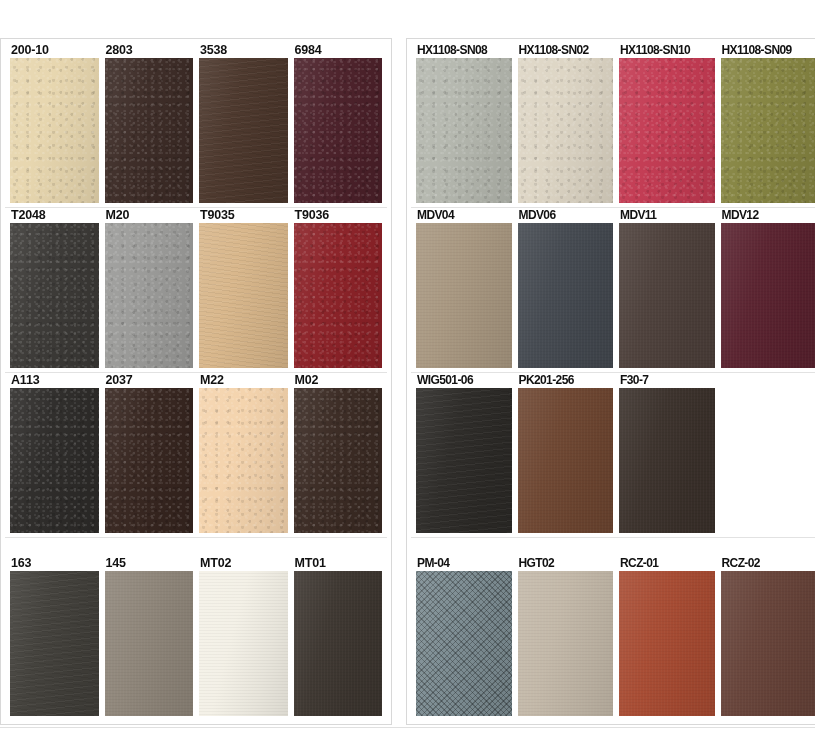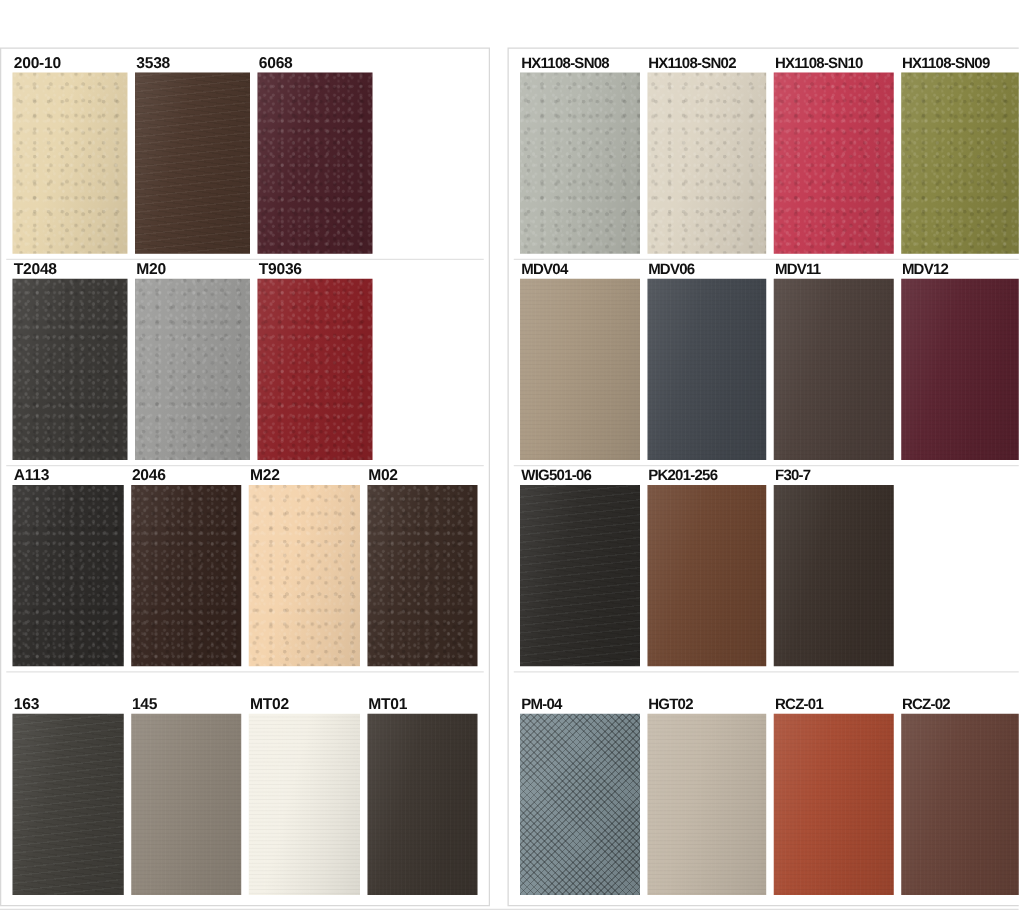--- a/index.html
+++ b/index.html
@@ -120,28 +120,35 @@
       <div class="panel panel-left">
         <div class="row">
           <div class="cell">
             <span class="label">200-10</span>
             <div class="swatch" style="background: rgb(231, 214, 174);">
               <div class="tex grain"></div>
               <div class="sheen"></div>
             </div>
           </div>
           <div class="cell">
+            <span class="label">2803</span>
+            <div class="swatch" style="background: rgb(60, 43, 38);">
+              <div class="tex grain"></div>
+              <div class="sheen"></div>
+            </div>
+          </div>
+          <div class="cell">
             <span class="label">3538</span>
             <div class="swatch" style="background: rgb(75, 54, 43);">
               <div class="tex crinkle"></div>
               <div class="sheen"></div>
             </div>
           </div>
           <div class="cell">
-            <span class="label">6068</span>
+            <span class="label">6984</span>
             <div class="swatch" style="background: rgb(75, 32, 41);">
               <div class="tex grain"></div>
               <div class="sheen"></div>
             </div>
           </div>
         </div>
         <div class="row">
           <div class="cell">
             <span class="label">T2048</span>
             <div class="swatch" style="background: rgb(59, 57, 54);">
@@ -150,37 +157,44 @@
             </div>
           </div>
           <div class="cell">
             <span class="label">M20</span>
             <div class="swatch" style="background: rgb(154, 154, 152);">
               <div class="tex grain"></div>
               <div class="sheen"></div>
             </div>
           </div>
           <div class="cell">
+            <span class="label">T9035</span>
+            <div class="swatch" style="background: rgb(216, 182, 138);">
+              <div class="tex crinkle"></div>
+              <div class="sheen"></div>
+            </div>
+          </div>
+          <div class="cell">
             <span class="label">T9036</span>
             <div class="swatch" style="background: rgb(139, 33, 39);">
               <div class="tex grain"></div>
               <div class="sheen"></div>
             </div>
           </div>
         </div>
         <div class="row">
           <div class="cell">
             <span class="label">A113</span>
             <div class="swatch" style="background: rgb(45, 43, 41);">
               <div class="tex grain"></div>
               <div class="sheen"></div>
             </div>
           </div>
           <div class="cell">
-            <span class="label">2046</span>
+            <span class="label">2037</span>
             <div class="swatch" style="background: rgb(54, 37, 31);">
               <div class="tex grain"></div>
               <div class="sheen"></div>
             </div>
           </div>
           <div class="cell">
             <span class="label">M22</span>
             <div class="swatch" style="background: rgb(244, 211, 172);">
               <div class="tex grain"></div>
               <div class="sheen"></div>

